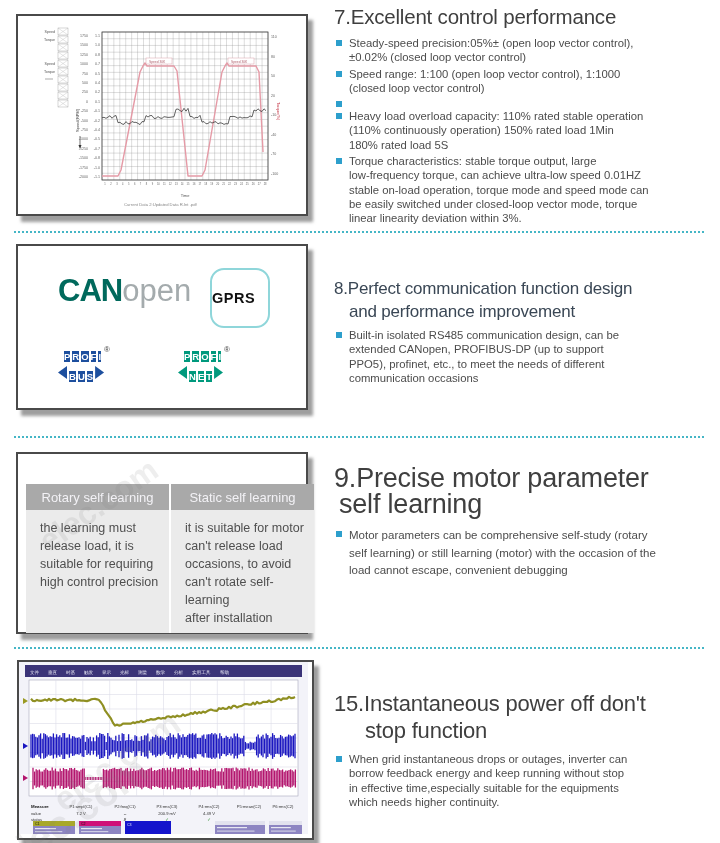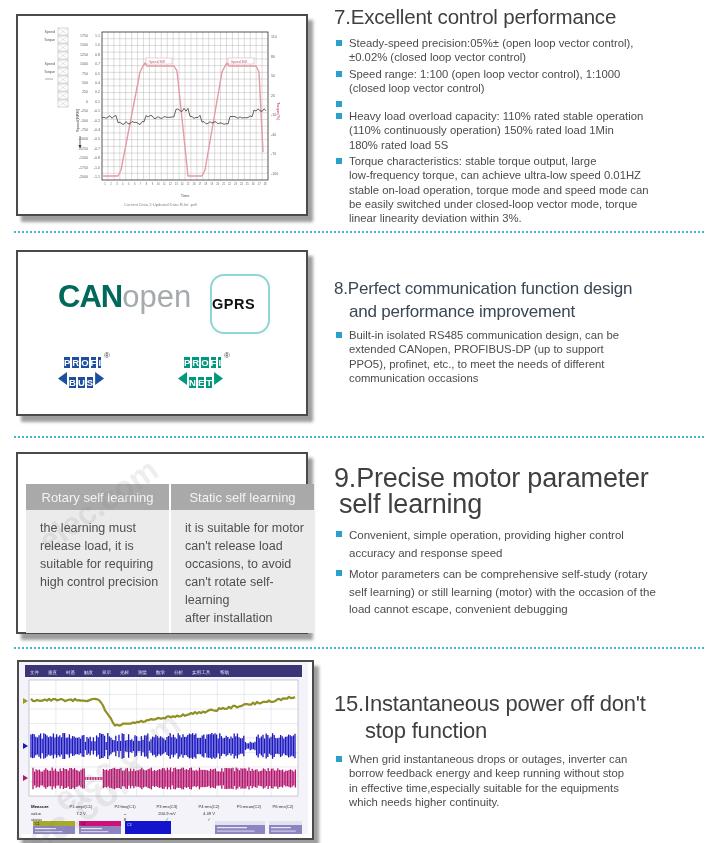--- a/index.html
+++ b/index.html
@@ -1,21 +1,21 @@
 <!DOCTYPE html>
 <html><head>
 <meta charset="utf-8">
 <style>
   html,body{margin:0;padding:0}
   body{width:720px;height:843px;position:relative;background:#fff;
        font-family:"Liberation Sans",sans-serif;overflow:hidden}
   .card{position:absolute;left:16px;background:#fff;border:2px solid #4a4a4a;
         box-shadow:5px 6px 3px rgba(125,125,125,.75)}
   #card1{top:14px;width:288px;height:198px}
-  #card2{top:250px;width:288px;height:162px}
+  #card2{top:244px;width:288px;height:162px}
   #card3{top:452px;width:288px;height:178px}
   #card4{top:660px;left:17px;width:293px;height:176px}
   svg{display:block}
   .divider{position:absolute;left:14px;width:690px;height:0;border-top:2px dotted #45b6c6}
   #div1{top:231px}#div2{top:436px}#div3{top:647px}
   .rcol{position:absolute;left:334px;width:382px}
   #r7{top:4px}#r8{top:277px}#r9{top:465px}#r10{top:690px}
   .h{color:#3f3f3f;letter-spacing:-.2px;white-space:nowrap}
   .h .l1{display:block}
   .h .l2{display:block}
@@ -774,25 +774,20 @@
 </div>
 
 <div class="rcol" id="r9">
   <div class="h">
     <span class="l1"><span>9.</span><span>Precise motor parameter</span></span>
     <span class="l2">self learning</span>
   </div>
   <ul class="blist roomy">
     <li>
         <span class="sq"></span>
-        <span class="btxt">Convenient, simple operation, providing higher control
-accuracy and response speed</span>
-      </li>
-    <li>
-        <span class="sq"></span>
         <span class="btxt">Motor parameters can be comprehensive self-study (rotary
 self learning) or still learning (motor) with the occasion of the
 load cannot escape, convenient debugging</span>
       </li>
   </ul>
 </div>
 
 <div class="rcol" id="r10">
   <div class="h">
     <span class="l1"><span>15.</span><span>Instantaneous power off don't</span></span>

